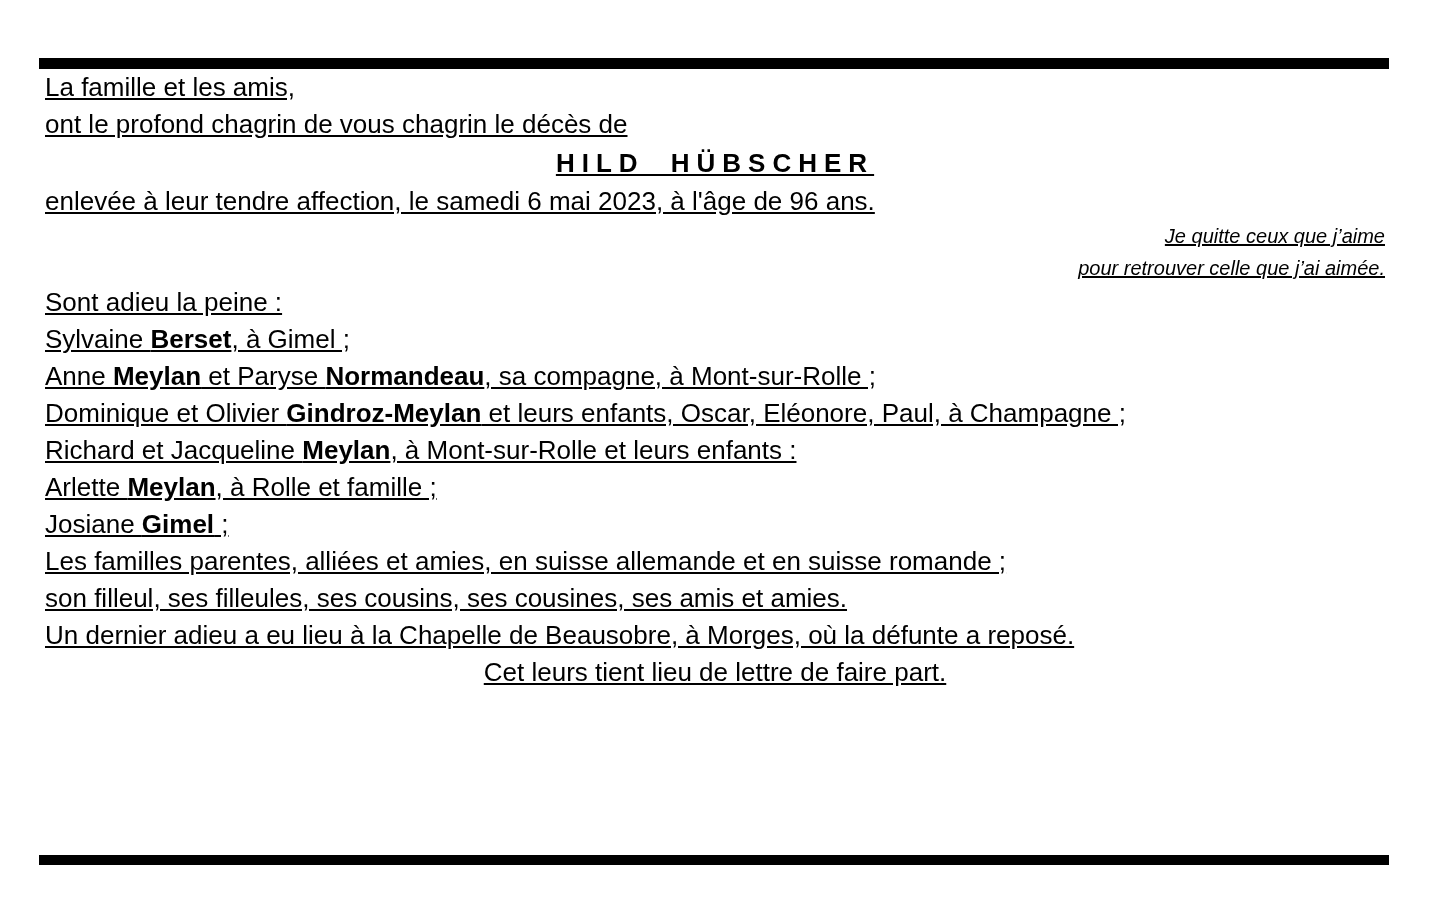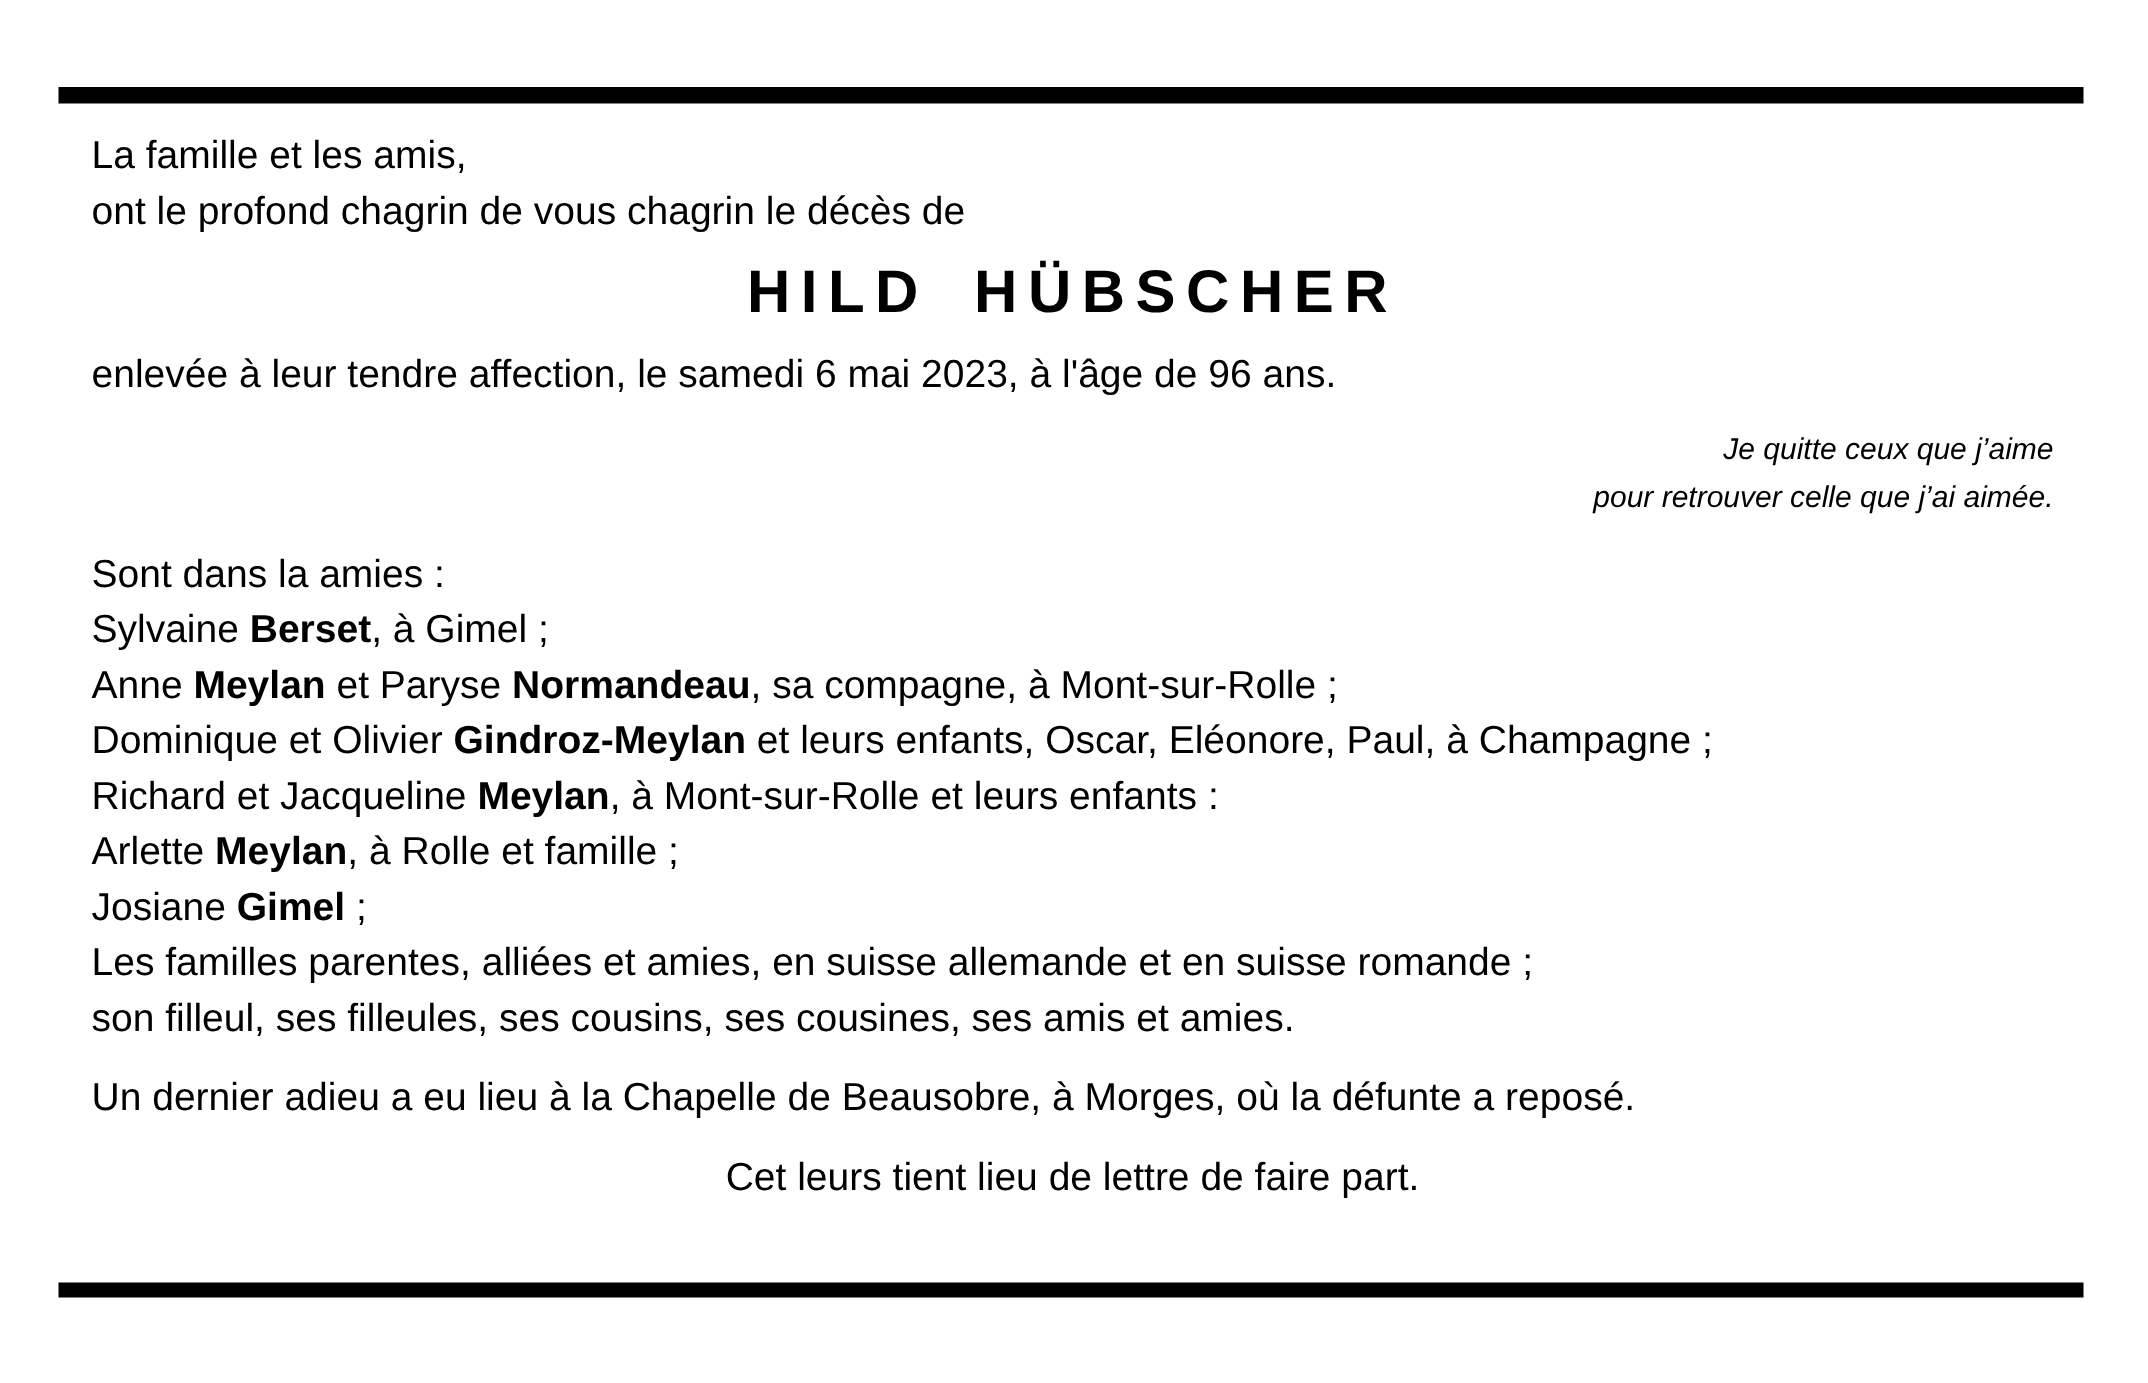--- a/index.html
+++ b/index.html
@@ -21,26 +21,26 @@
     background: #000000;
   }
   .bar-top { top: 58px; height: 11px; }
   .bar-bottom { top: 855px; height: 10px; }
   .content {
     position: absolute;
     left: 45px;
     top: 69px;
     width: 1340px;
   }
-  .content p, .content h1, .content div.block { margin: 16px; padding: 0; }
+  .content p, .content h1, .content div.block { margin: 0; padding: 0; text-decoration: underline; }
   .intro { margin-top: 10px; }
   .deceased-name {
     margin-top: 30px;
     text-align: center;
-    font-size: 40px;
+    font-size: 26px;
     line-height: 40px;
     font-weight: bold;
     letter-spacing: 7px;
     word-spacing: 12px;
   }
   .announcement { margin-top: 32px; }
   .epitaph {
     margin-top: 28px;
     margin-right: 2px;
     text-align: right;
@@ -65,21 +65,21 @@
     <h1 class="deceased-name">HILD HÜBSCHER</h1>
 
     <p class="announcement">enlevée à leur tendre affection, le samedi 6 mai 2023, à l'âge de 96 ans.</p>
 
     <div class="epitaph block">
       <div>Je quitte ceux que j’aime</div>
       <div>pour retrouver celle que j’ai aimée.</div>
     </div>
 
     <div class="mourners block">
-      <div>Sont dans la amies :</div>
+      <div>Sont adieu la peine :</div>
       <div id="mourner-lines">
           <div><span>Sylvaine </span><span class="b">Berset</span><span>, à Gimel ;</span></div>
           <div><span>Anne </span><span class="b">Meylan</span><span> et Paryse </span><span class="b">Normandeau</span><span>, sa compagne, à Mont-sur-Rolle ;</span></div>
           <div><span>Dominique et Olivier </span><span class="b">Gindroz-Meylan</span><span> et leurs enfants, Oscar, Eléonore, Paul, à Champagne ;</span></div>
           <div><span>Richard et Jacqueline </span><span class="b">Meylan</span><span>, à Mont-sur-Rolle et leurs enfants :</span></div>
           <div><span>Arlette </span><span class="b">Meylan</span><span>, à Rolle et famille ;</span></div>
           <div><span>Josiane </span><span class="b">Gimel</span><span> ;</span></div>
           <div><span>Les familles parentes, alliées et amies, en suisse allemande et en suisse romande ;</span></div>
           <div><span>son filleul, ses filleules, ses cousins, ses cousines, ses amis et amies.</span></div>
         </div>

